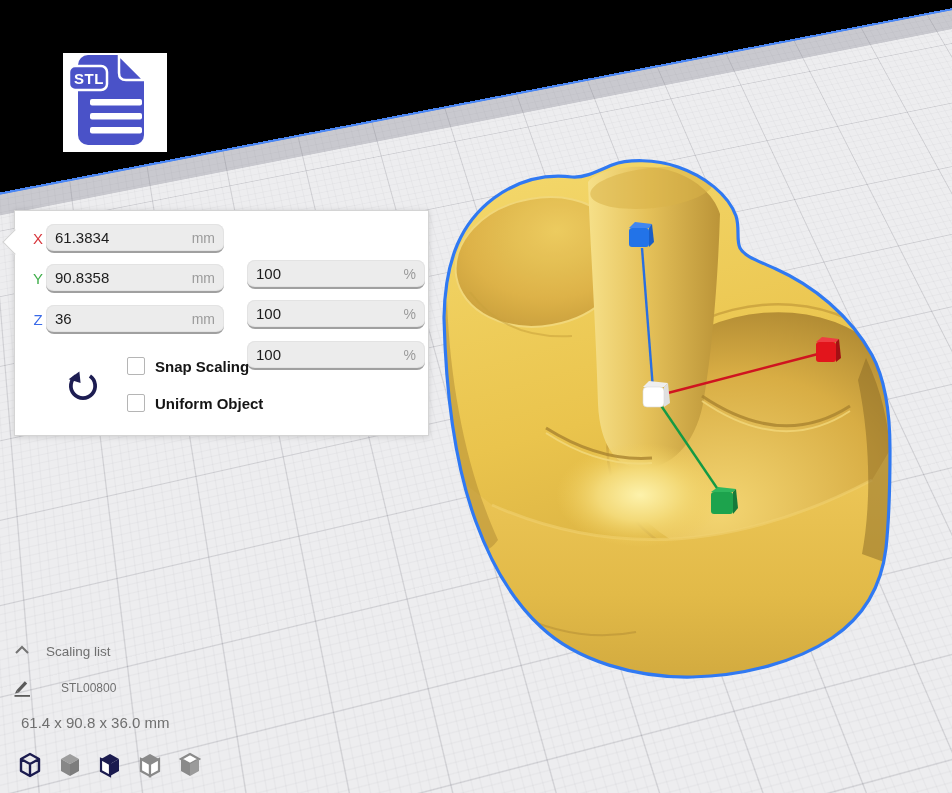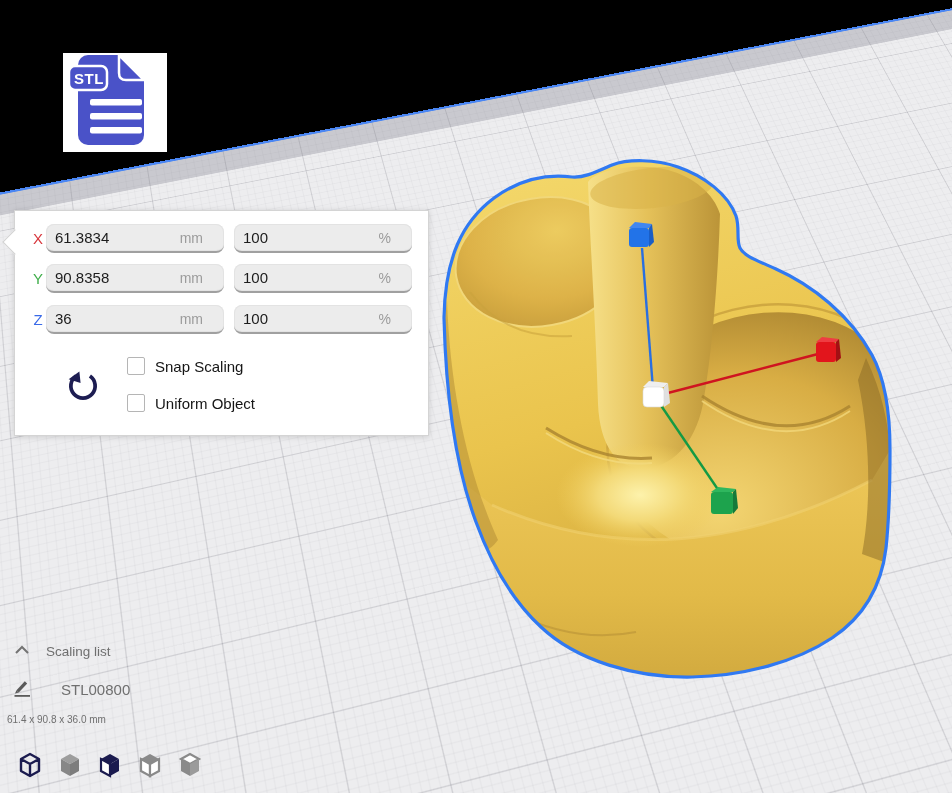--- a/index.html
+++ b/index.html
@@ -32,37 +32,37 @@
   .scale-panel{position:absolute;left:14px;top:210px;width:413px;height:224px;background:#ffffff;
     border:1px solid #d4d4d4;box-shadow:0 1px 6px rgba(0,0,0,0.14);z-index:5;}
   .panel-pointer{position:absolute;left:-9px;top:22px;width:17px;height:17px;background:#ffffff;
     border-left:1px solid #d2d2d2;border-bottom:1px solid #d2d2d2;transform:rotate(45deg);}
   .srow{position:absolute;left:0;height:29px;display:flex;align-items:center;}
   .srow.r0{top:13px;} .srow.r1{top:53px;} .srow.r2{top:94px;}
   .axis{position:absolute;left:14px;width:18px;text-align:center;font-size:15px;}
   .axis-x{color:#d8383e;} .axis-y{color:#3fae4a;} .axis-z{color:#3a6ae8;}
   .field{position:absolute;top:0;height:29px;display:flex;align-items:center;background:#ececec;
     box-shadow:inset 0 0 0 1px #e3e3e3;border-bottom:2px solid #a0a0a0;box-sizing:border-box;border-radius:8px;}
-  .field.mm{left:31px;width:178px;} .field.pct{left:219px;width:178px;}
+  .field.mm{left:31px;width:178px;} .field.pct{left:232px;width:178px;margin-top:36px;}
   .field input{flex:1;min-width:0;border:none;background:transparent;outline:none;
     font:15px "Liberation Sans",sans-serif;color:#1c1c1c;padding:0 0 0 9px;}
-  .unit{font-size:14px;color:#9b9b9b;padding-right:21px;}
-  .check-row{position:absolute;left:112px;display:flex;align-items:center;gap:10px;}
+  .unit{font-size:14px;color:#9b9b9b;padding-right:9px;}
+  .check-row{position:absolute;left:112px;display:flex;align-items:center;gap:10px;font-weight:bold;}
   .check-row.c0{top:146px;} .check-row.c1{top:183px;}
   .checkbox{width:18px;height:18px;background:#ffffff;border:1px solid #b5b5b5;border-radius:2px;box-sizing:border-box;}
   .check-label{font-size:15px;color:#151515;}
   .reset-btn{position:absolute;left:52px;top:158px;width:32px;height:34px;cursor:pointer;}
 
   
   .objlist{position:absolute;left:0;top:636px;width:300px;z-index:5;color:#6f6f6f;}
   .obj-header{position:absolute;left:46px;top:8px;font-size:13.5px;}
   .obj-chevron{position:absolute;left:14px;top:8px;}
   .obj-pencil{position:absolute;left:12px;top:40px;}
-  .obj-name{position:absolute;left:61px;top:45px;font-size:15px;}
-  .obj-dims{position:absolute;left:7px;top:78px;font-size:10px;}
+  .obj-name{position:absolute;left:61px;top:45px;font-size:12px;}
+  .obj-dims{position:absolute;left:21px;top:78px;font-size:15px;}
 
   
   .view-toolbar{position:absolute;left:14px;top:749px;display:flex;gap:8px;z-index:5;}
   .vt-btn{width:32px;height:32px;cursor:pointer;}
 </style>
 </head>
 <body>
 
 <div class="stage">
 

